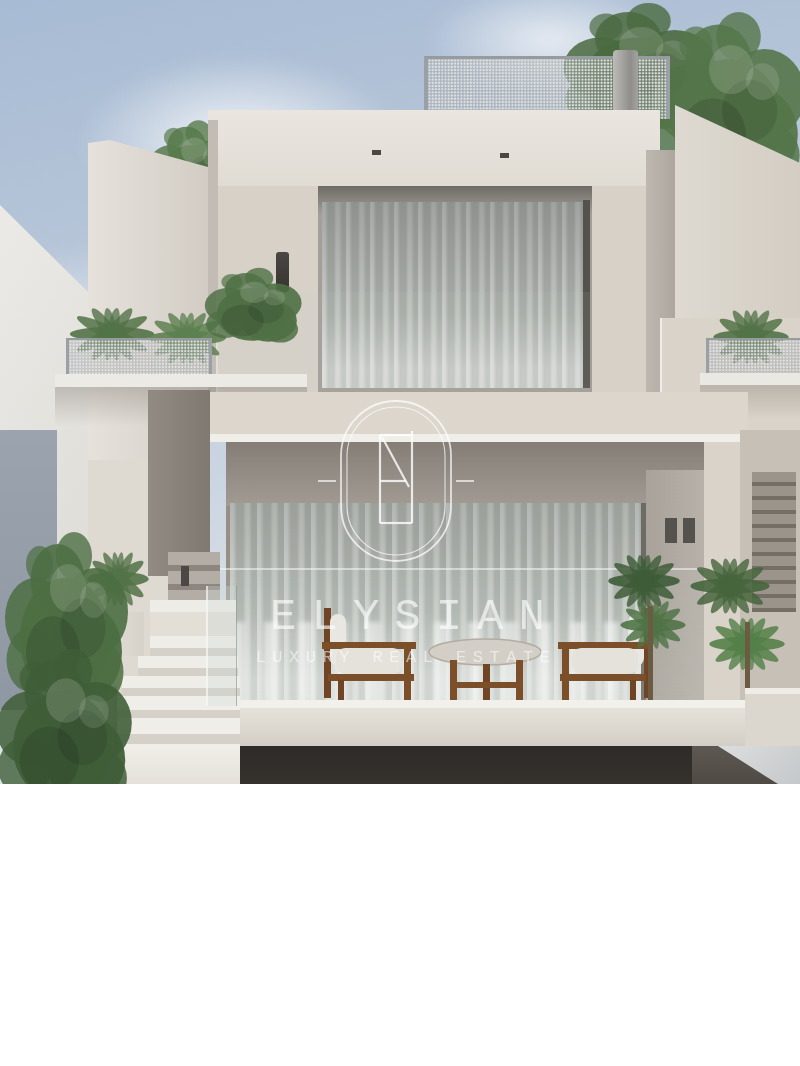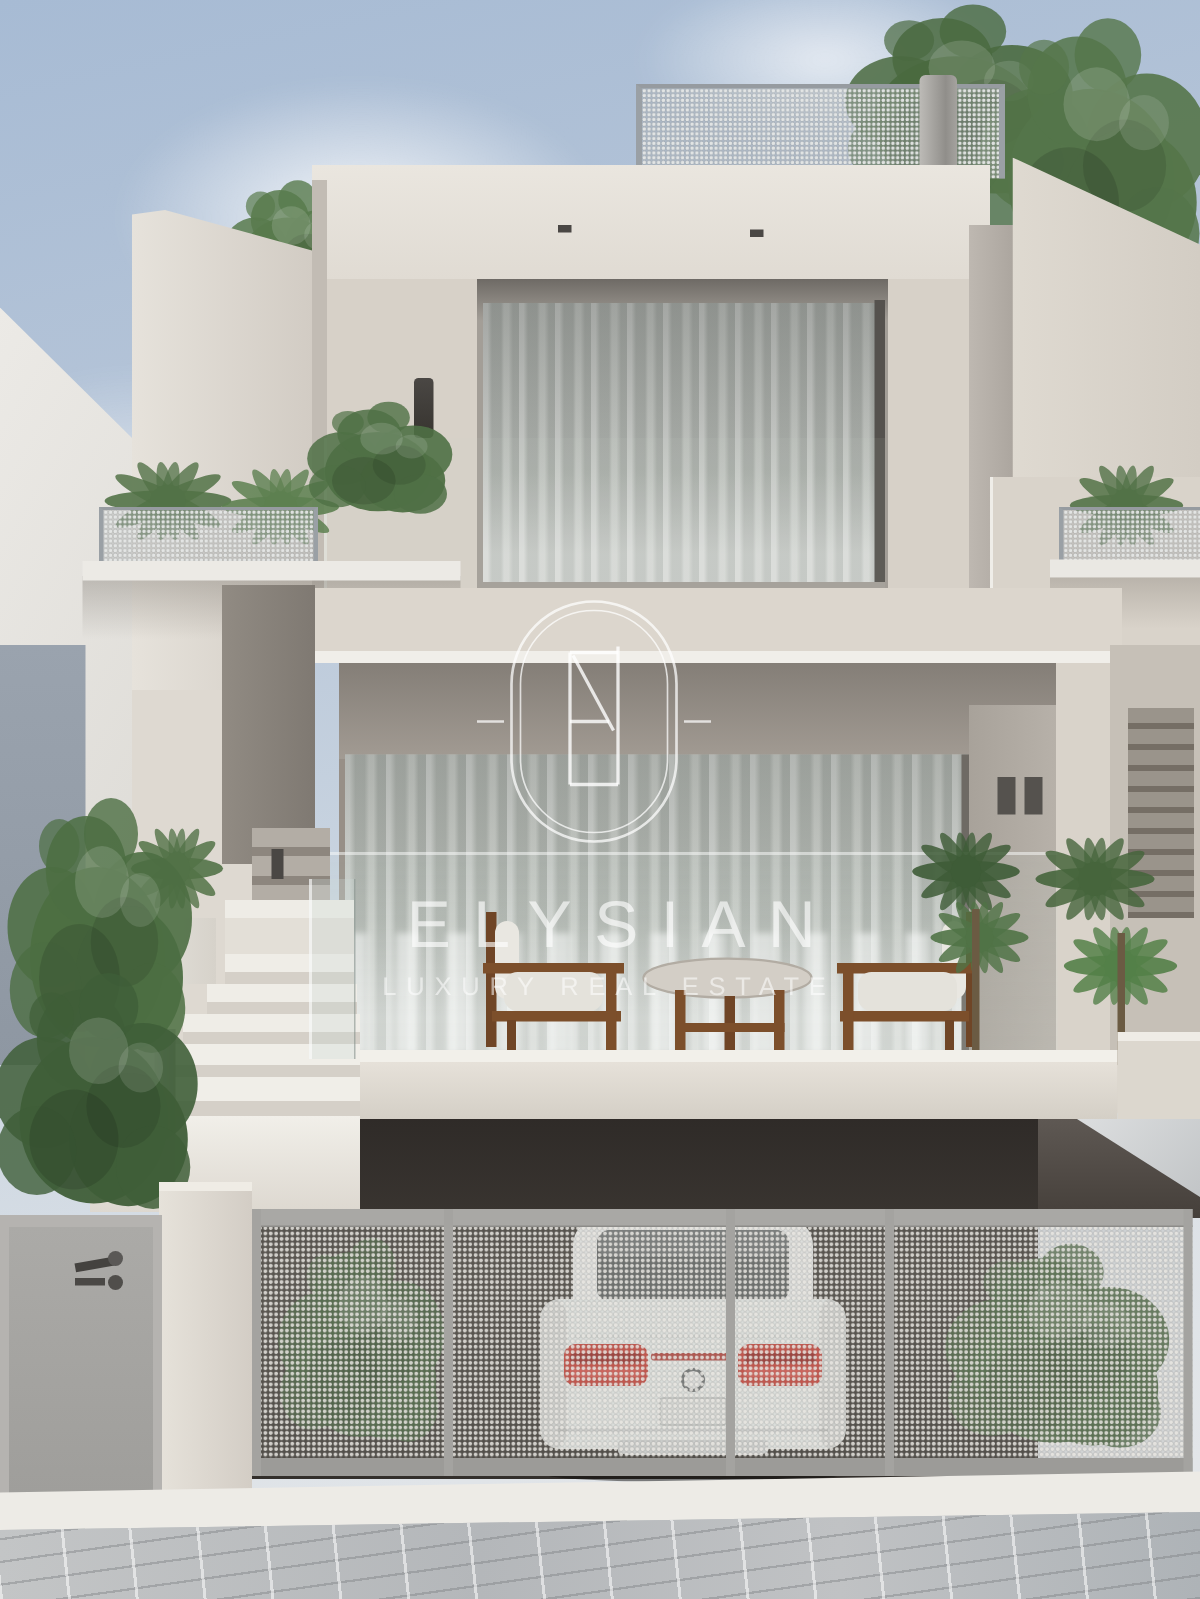--- a/index.html
+++ b/index.html
@@ -1,17 +1,17 @@
 <!DOCTYPE html>
 <html><head>
 <meta charset="utf-8">
 <style>
   html,body{margin:0;padding:0;background:#fff;}
-  #canvas{position:relative;width:800px;height:1066px;overflow:hidden;
-          font-family:Liberation Sans, sans-serif;
+  #canvas{position:relative;width:800px;height:784px;overflow:hidden;
+          font-family:Liberation Mono, monospace;
           background:linear-gradient(168deg,#a7bbd4 0%,#b6c5d8 28%,#c9d4e0 52%,#dde2e7 78%,#e6e8ea 100%);}
   .p{position:absolute;}
   .cloud{background:radial-gradient(ellipse at center,rgba(255,255,255,.85),rgba(255,255,255,0) 68%);filter:blur(7px);}
   .beige{background:#d7d1c8;}
   .mesh{background-color:rgba(172,176,179,.42);
         background-image:radial-gradient(circle at 1.5px 1.5px,rgba(228,230,229,.95) .9px,rgba(140,142,141,.25) 1.4px,transparent 1.9px);
         background-size:3.2px 3.2px;}
   .gatemesh{background-color:rgba(168,165,160,.26);
         background-image:radial-gradient(circle at 1.7px 1.7px,rgba(231,229,224,.85) 1px,rgba(120,118,114,.22) 1.5px,transparent 2px);
         background-size:3.6px 3.6px;}

